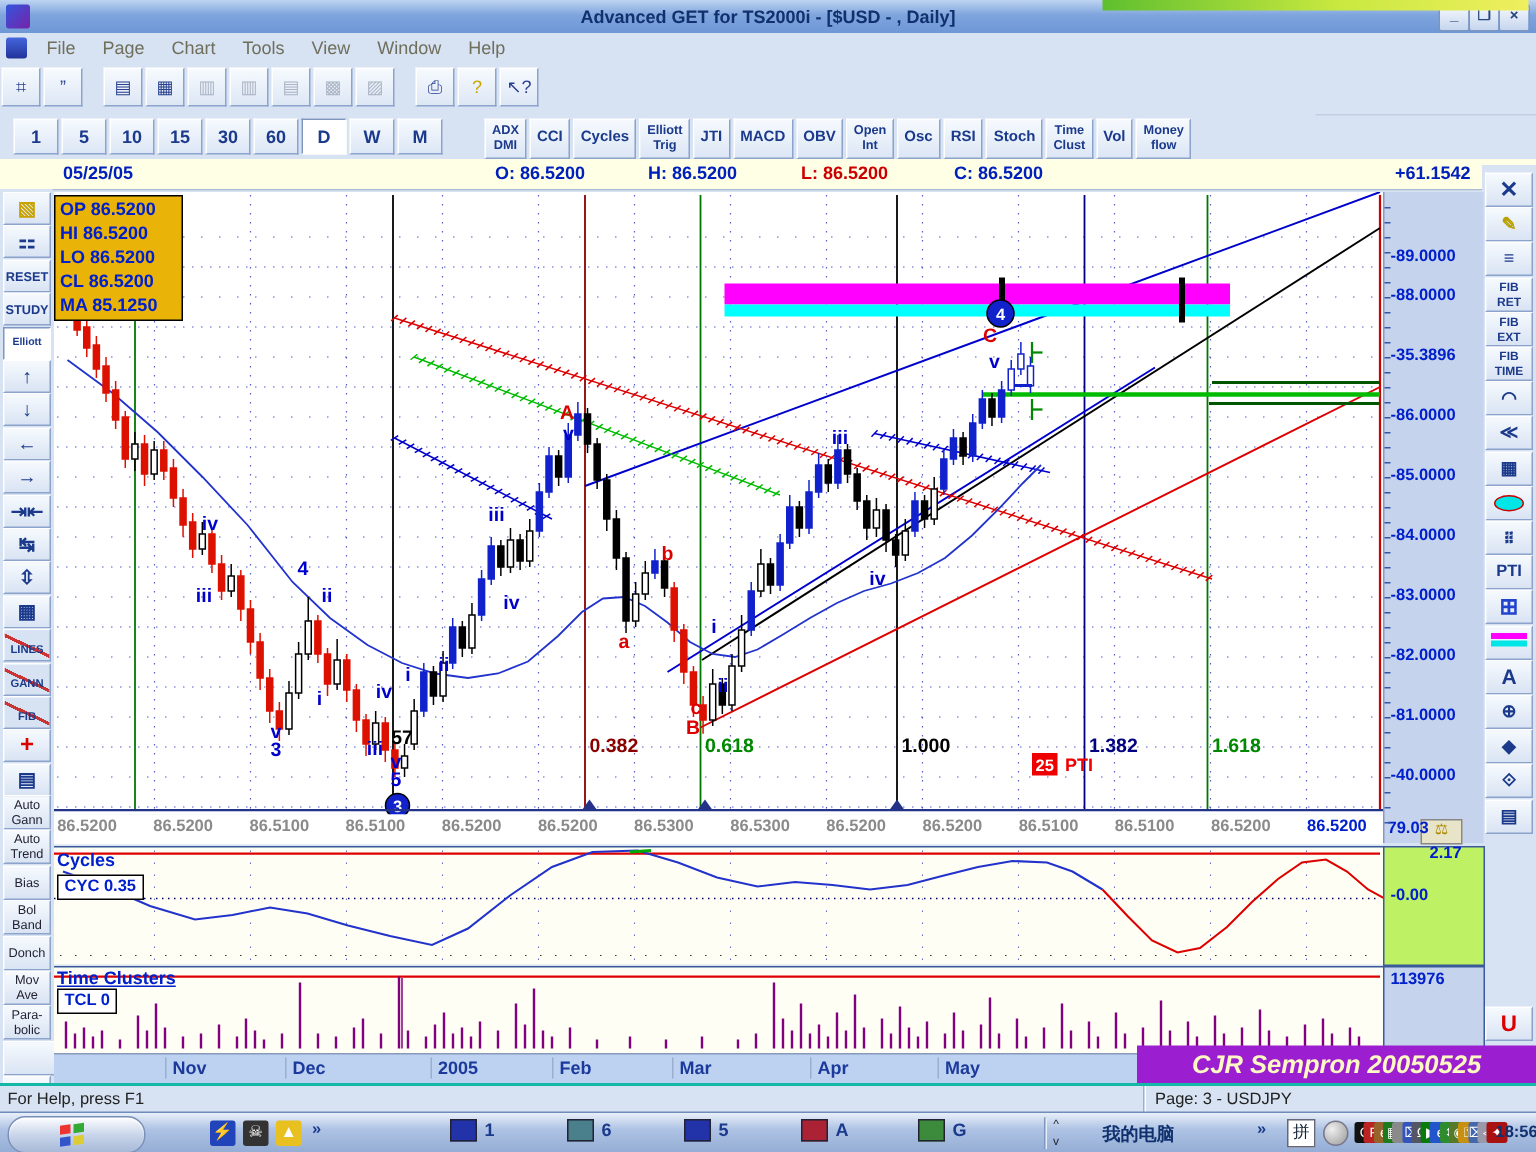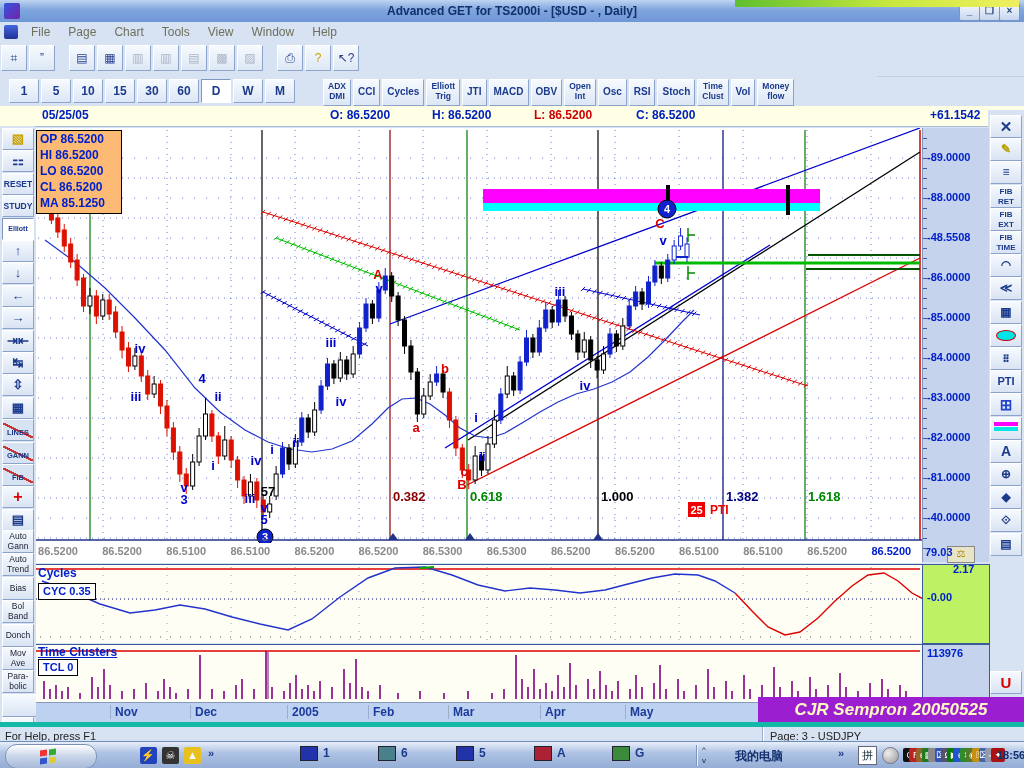--- a/index.html
+++ b/index.html
@@ -23,35 +23,35 @@
   .tfbtn.pressed{background:#FFFFFF;border-top:1px solid #7E96C0;border-left:1px solid #7E96C0;border-right:1px solid #FFF;border-bottom:1px solid #FFF;}
   .indbtn{display:inline-block;vertical-align:top;margin:3px 1px;height:24px;background:linear-gradient(#F6FAFE,#DCE6F5);border-top:1px solid #FFF;border-left:1px solid #FFF;border-right:1px solid #8CA4CC;border-bottom:1px solid #8CA4CC;text-align:center;font-size:8.5px;font-weight:bold;color:#1B3A8C;padding:1px 4px 0 4px;line-height:10px;}
   
   #infobar{left:0;top:106px;width:1024px;height:20px;background:#FFFFE6;border-bottom:1px solid #A9BBD6;font-size:12px;font-weight:bold;}
   .inf{position:absolute;top:2px;color:#0020BB;}
   
   #leftbar{left:0;top:126px;width:35px;height:615px;background:#D7E2F2;}
   #rightbar{left:988px;top:110px;width:36px;height:631px;background:#D7E2F2;}
   .sbtn{position:absolute;left:2px;width:30px;background:linear-gradient(#F6FAFE,#D9E3F3);border-top:1px solid #FFF;border-left:1px solid #FFF;border-right:1px solid #8CA4CC;border-bottom:1px solid #8CA4CC;text-align:center;color:#1B3A8C;font-weight:bold;overflow:hidden;}
   
-  #legendbox{left:36px;top:130px;width:84px;height:82px;background:#fdba74;border:1px solid #000;z-index:30;}
+  #legendbox{left:36px;top:130px;width:84px;height:82px;background:#eab308;border:1px solid #000;z-index:30;}
   .legrow{font-size:12px;font-weight:bold;color:#0020CC;line-height:16px;padding-left:3px;white-space:pre;}
   #pricescale{left:922px;top:128px;width:66px;height:434px;background:#C5D3EC;border-left:1px solid #8899BB;}
   .ptick{position:absolute;left:4px;font-size:11px;font-weight:bold;color:#0020CC;}
   #axisrow{left:36px;top:543px;width:886px;height:20px;background:#FFFFFF;}
   .axlab{position:absolute;top:2px;font-size:11px;font-weight:bold;color:#8A8A8A;transform:translateX(-50%);}
   #cyc-scale{left:922px;top:564px;width:66px;height:78px;background:#bef264;border:1px solid #3A5A9A;}
   #tcl-scale{left:922px;top:644px;width:66px;height:58px;background:#C5D3EC;border:1px solid #3A5A9A;}
   .scaleval{position:absolute;left:4px;font-size:11px;font-weight:bold;color:#0020CC;}
   #monthstrip{left:36px;top:702px;width:886px;height:20px;background:#BDD2F0;border-top:1px solid #8899BB;}
   .month{position:absolute;top:2px;font-size:12px;font-weight:bold;color:#1B3A9C;border-left:1px solid #9AAECE;padding-left:4px;}
   #watermark{left:758px;top:697px;width:266px;height:25px;background:#9B1FD0;z-index:40;text-align:center;}
   #watermark div{font-style:italic;font-weight:bold;font-size:17px;color:#fef9c3;line-height:25px;}
   
-  #statusbar{left:0;top:722px;width:1024px;height:19px;background:#D7E2F2;border-top:5px solid #14b8a6;font-size:11px;color:#222;}
+  #statusbar{left:0;top:722px;width:1024px;height:19px;background:#D7E2F2;border-top:2px solid #14b8a6;font-size:11px;color:#222;}
   #taskbar{left:0;top:741px;width:1024px;height:27px;background:linear-gradient(#E8EFF9,#AEC3E4 40%,#93ACD4);border-top:1px solid #6F8CBB;}
   #startbtn{left:5px;top:2px;width:90px;height:23px;border-radius:12px;background:linear-gradient(#FDFEFF,#C9D5EA 50%,#A8BAD8);border:1px solid #7B90B8;box-shadow:inset 0 1px 1px #fff;}
   .flag{position:absolute;width:7px;height:6px;transform:skewY(-8deg);}
   .qlicon{position:absolute;top:5px;width:17px;height:17px;border-radius:2px;text-align:center;font-size:11px;line-height:17px;color:#fff;}
   .winbtn2{position:absolute;top:4px;height:19px;font-size:12px;font-weight:bold;color:#1B3A8C;}
   .trayicon{position:absolute;top:6px;width:14px;height:14px;border-radius:2px;text-align:center;font-size:10px;line-height:14px;color:#fff;}
   .sep{position:absolute;top:3px;width:1px;height:21px;background:#7F94BC;border-right:1px solid #E8EFF9;}
   svg text{font-family:"Liberation Sans",sans-serif;}
 </style>
 </head>
@@ -638,23 +638,23 @@
       <div class="legrow">OP 86.5200</div>
       <div class="legrow">HI 86.5200</div>
       <div class="legrow">LO 86.5200</div>
       <div class="legrow">CL 86.5200</div>
       <div class="legrow">MA 85.1250</div>
     </div>
 
   <div id="pricescale" class="abs">
     <div class="abs" style="left:24px;top:418px;width:26px;height:15px;background:#E8E4C8;border:1px solid #888;font-size:10px;line-height:14px;text-align:center;color:#AA8800;">⚖</div>
     <div class="ptick" style="top:418px;left:2px;">79.03</div>
-  <div class="ptick" style="top: 23px;">-89.0000</div>
+  <div class="ptick" style="top: 37px;">-89.0000</div>
       <div class="ptick" style="top: 63px;">-88.0000</div>
-      <div class="ptick" style="top: 103px;">-48.5508</div>
+      <div class="ptick" style="top: 103px;">-35.3896</div>
       <div class="ptick" style="top: 143px;">-86.0000</div>
       <div class="ptick" style="top: 183px;">-85.0000</div>
       <div class="ptick" style="top: 223px;">-84.0000</div>
       <div class="ptick" style="top: 263px;">-83.0000</div>
       <div class="ptick" style="top: 303px;">-82.0000</div>
       <div class="ptick" style="top: 343px;">-81.0000</div>
       <div class="ptick" style="top: 383px;">-40.0000</div>
       <div style="position: absolute; left: 0px; top: 10px; width: 4px; height: 1px; background: rgb(51, 85, 170);"></div>
       <div style="position: absolute; left: 0px; top: 20px; width: 4px; height: 1px; background: rgb(51, 85, 170);"></div>
       <div style="position: absolute; left: 0px; top: 30px; width: 4px; height: 1px; background: rgb(51, 85, 170);"></div>

